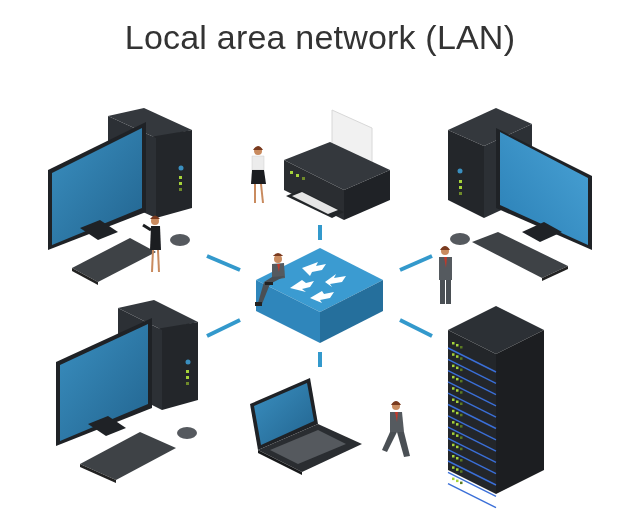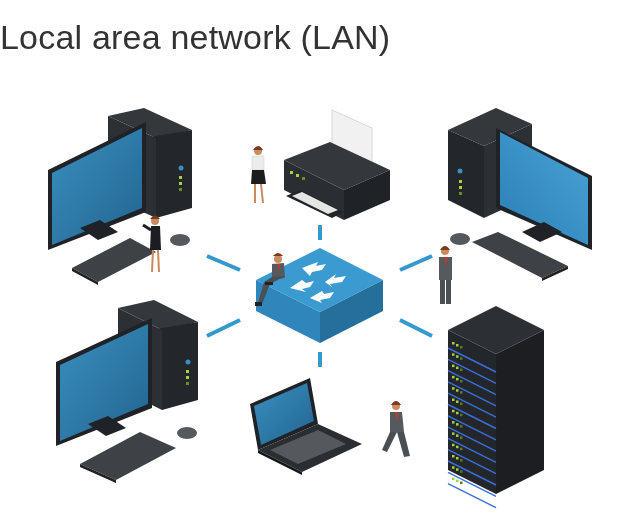--- a/index.html
+++ b/index.html
@@ -1,17 +1,17 @@
 <!DOCTYPE html>
 <html><head>
 <meta charset="utf-8">
 <style>
   html, body { margin:0; padding:0; background:#ffffff; }
   body { width:640px; height:520px; position:relative; overflow:hidden; font-family:"Liberation Sans", sans-serif; }
-  .title { position:absolute; left:0; top:18px; width:640px; font-size:34px; color:#333333; letter-spacing:0.2px; }
+  .title { position:absolute; left:0; top:18px; width:640px; text-align:center; font-size:34px; color:#333333; letter-spacing:0.2px; }
   svg.scene { position:absolute; left:0; top:0; }
 </style>
 </head>
 <body>
 
 <div class="title">Local area network (LAN)</div>
 
 <svg class="scene" width="640" height="520" viewBox="0 0 640 520">
   <defs>
     <linearGradient id="scr" x1="0" y1="0" x2="1" y2="1">

